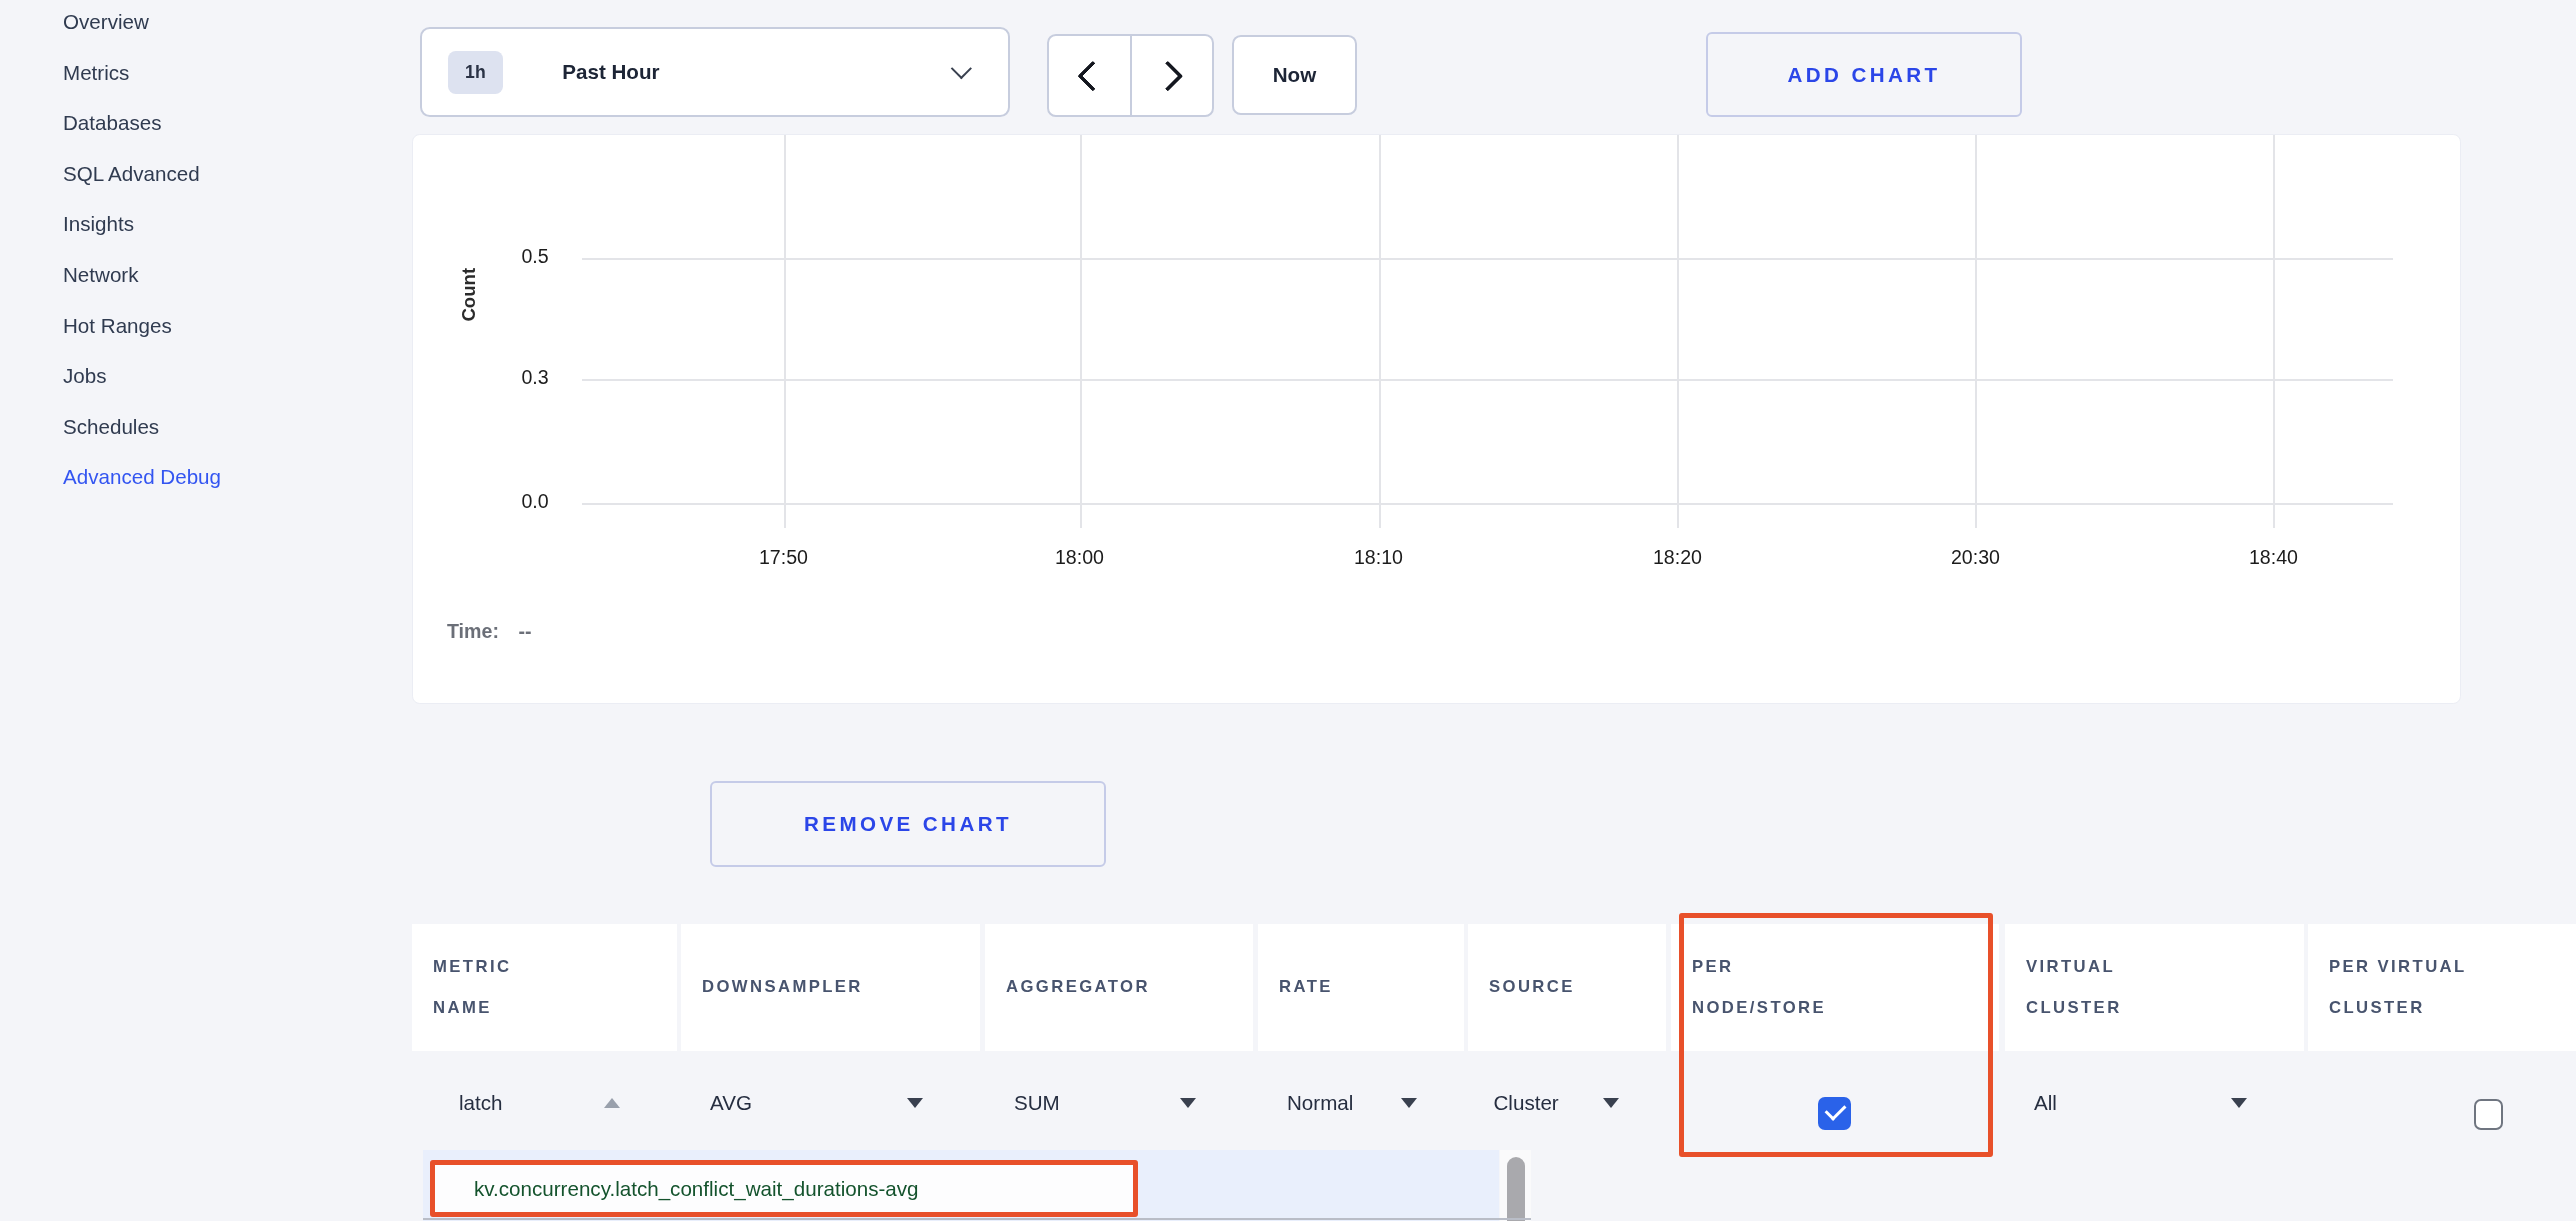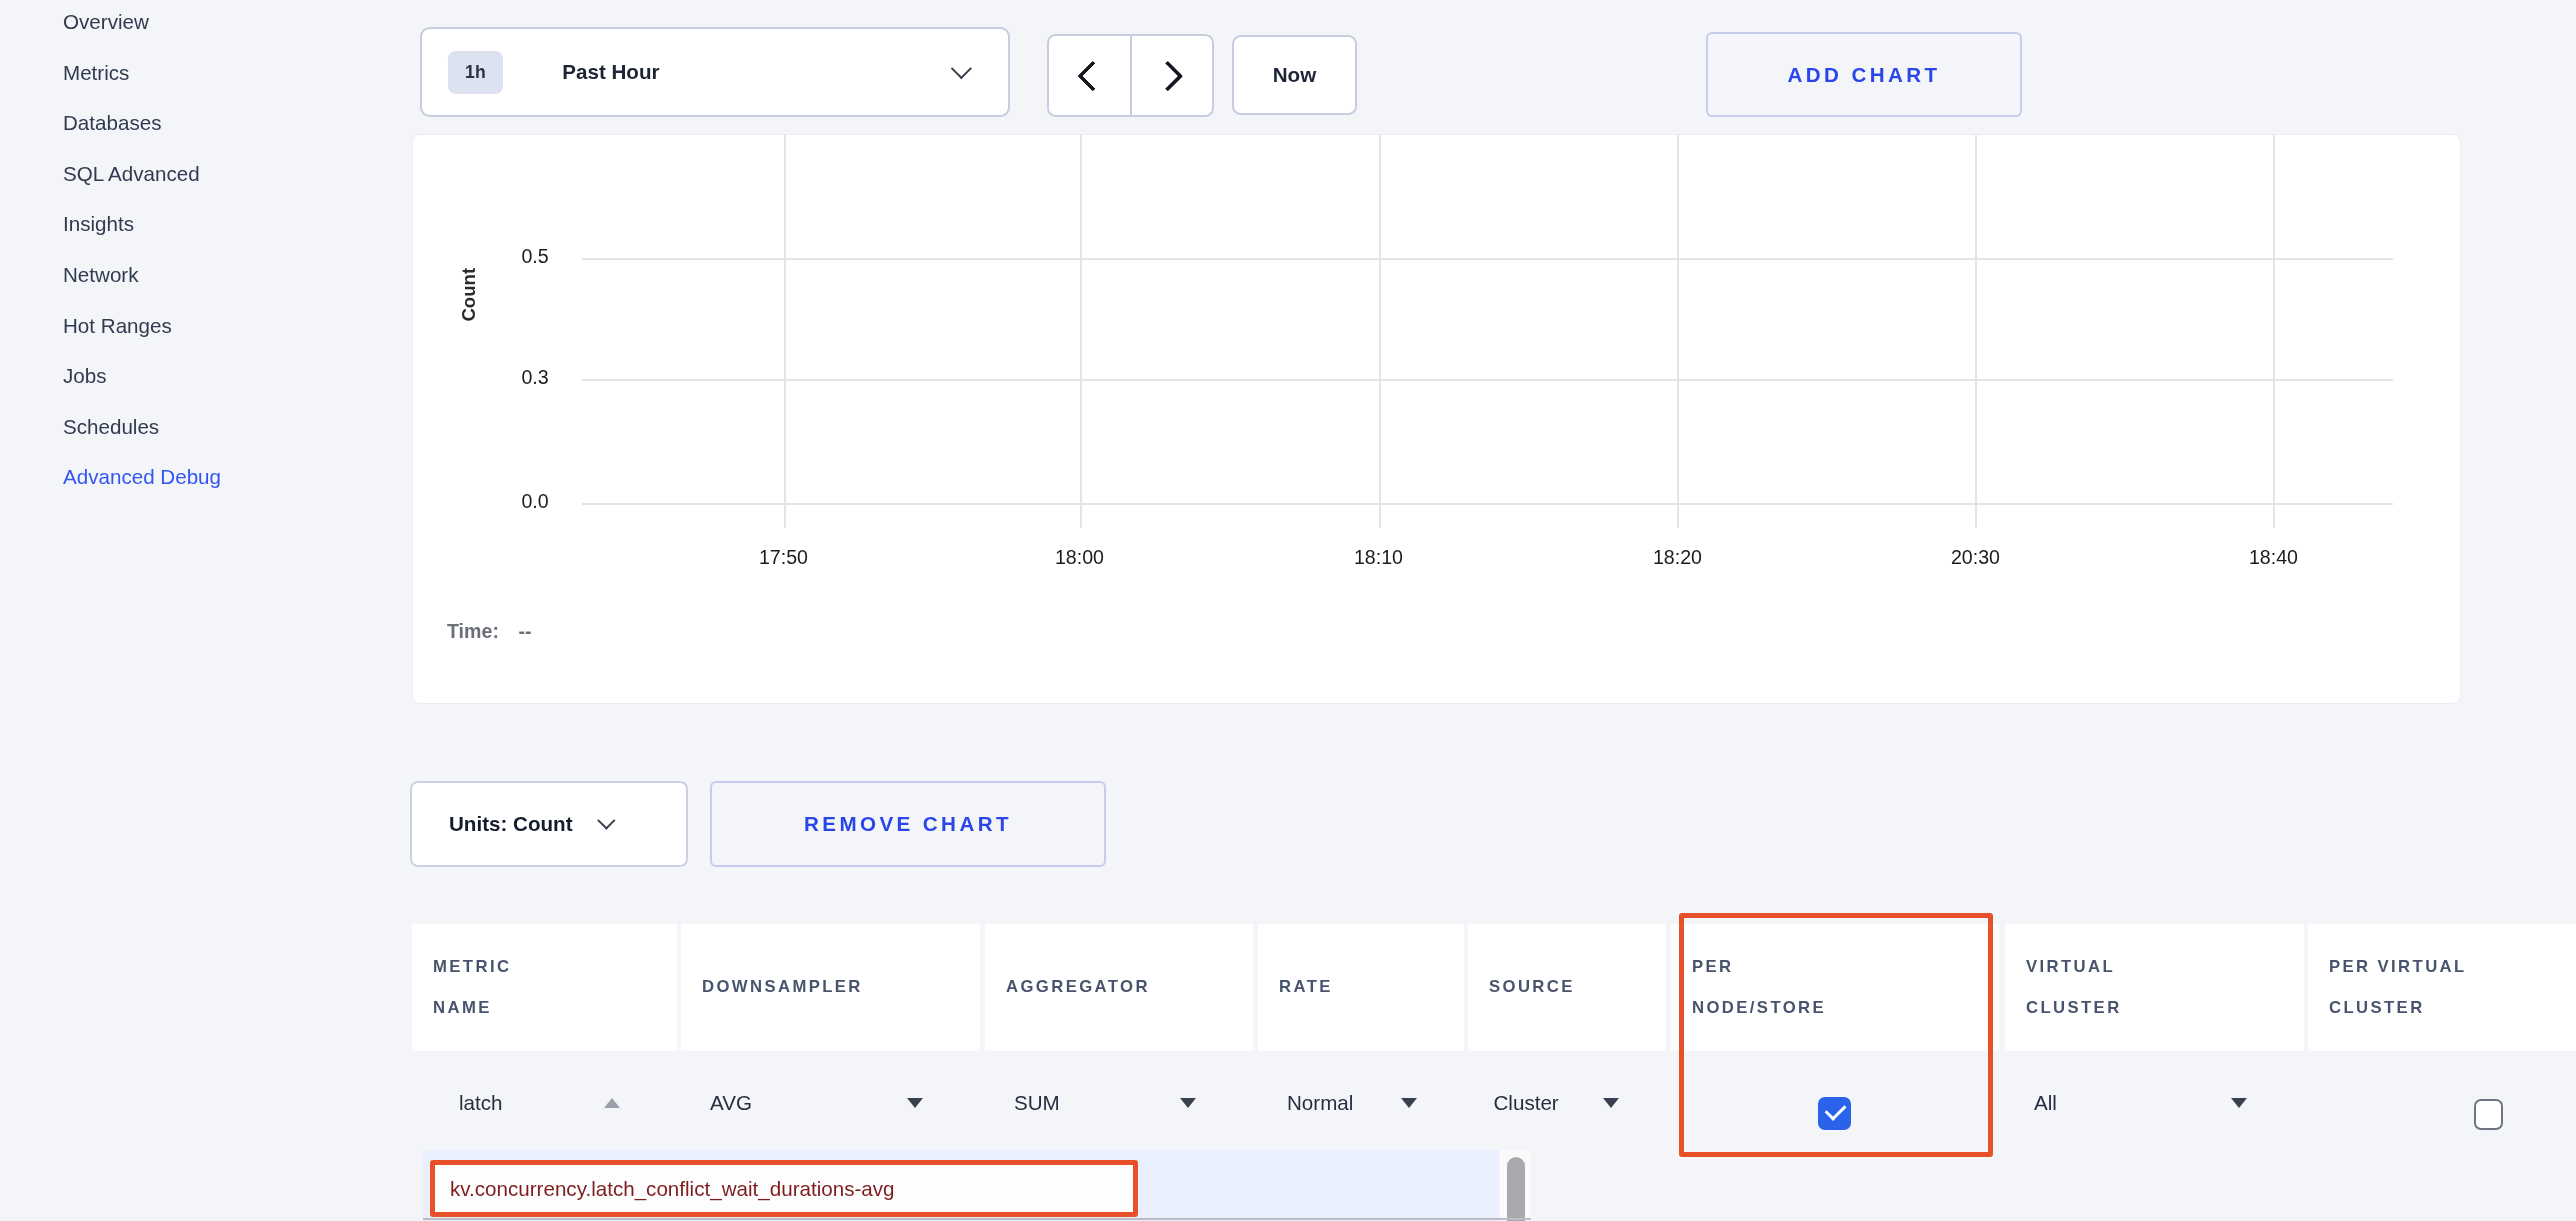--- a/index.html
+++ b/index.html
@@ -75,21 +75,21 @@
     border-left:3.4px solid #fff;border-bottom:3.4px solid #fff;transform:rotate(-45deg);}
 
   
   .anno{position:absolute;border:5.9px solid var(--annotation-red);border-radius:2.9px;pointer-events:none;}
   .anno.col{left:1679px;top:913px;width:314px;height:244px;}
   .anno.sugg{left:430px;top:1160px;width:708px;height:57px;background:#fdfdfe;display:flex;align-items:center;}
 
   
   .ac-panel{position:absolute;left:423px;top:1150px;width:1076px;height:72px;background:var(--panel-blue);}
   .ac-bottom{position:absolute;left:423px;top:1218px;width:1108px;height:2px;background:#b9bdc7;}
-  .ac-item{margin-left:15px;font-size:20.6px;color:#7f1d1d;white-space:nowrap;cursor:pointer;}
+  .ac-item{margin-left:39px;font-size:20.6px;color:#14532d;white-space:nowrap;cursor:pointer;}
   .sb-track{position:absolute;left:1500px;top:1150px;width:31px;height:72px;background:#fafafb;cursor:pointer;}
   .sb-thumb{position:absolute;left:6.9px;top:6.9px;width:18.6px;height:88px;background:#a9a9ad;border-radius:9.8px;cursor:grab;}
 </style>
 </head>
 <body>
 
 <div id="app">
 
   <nav>
     <div class="side-item" style="top:-3.9px">Overview</div>
@@ -145,24 +145,20 @@
     <div class="xtick" style="left:1196px">18:20</div>
     <div class="xtick" style="left:1494px">20:30</div>
     <div class="xtick" style="left:1792px">18:40</div>
 
     <div class="time-foot">
       <span>Time:</span>
       <span>--</span>
     </div>
   </div>
 
-  <div class="units-sel">
-    <span class="label">Units: Count</span>
-    <span class="chev down"></span>
-  </div>
   <div class="outline-btn remove-chart">REMOVE CHART</div>
 
   <div class="hcell" style="left:412px;width:265px">
       <div class="t" style="width:127px">METRIC NAME</div>
     </div>
   <div class="hcell" style="left:681px;width:299px">
       <div class="t">DOWNSAMPLER</div>
     </div>
   <div class="hcell" style="left:985px;width:268px">
       <div class="t">AGGREGATOR</div>

